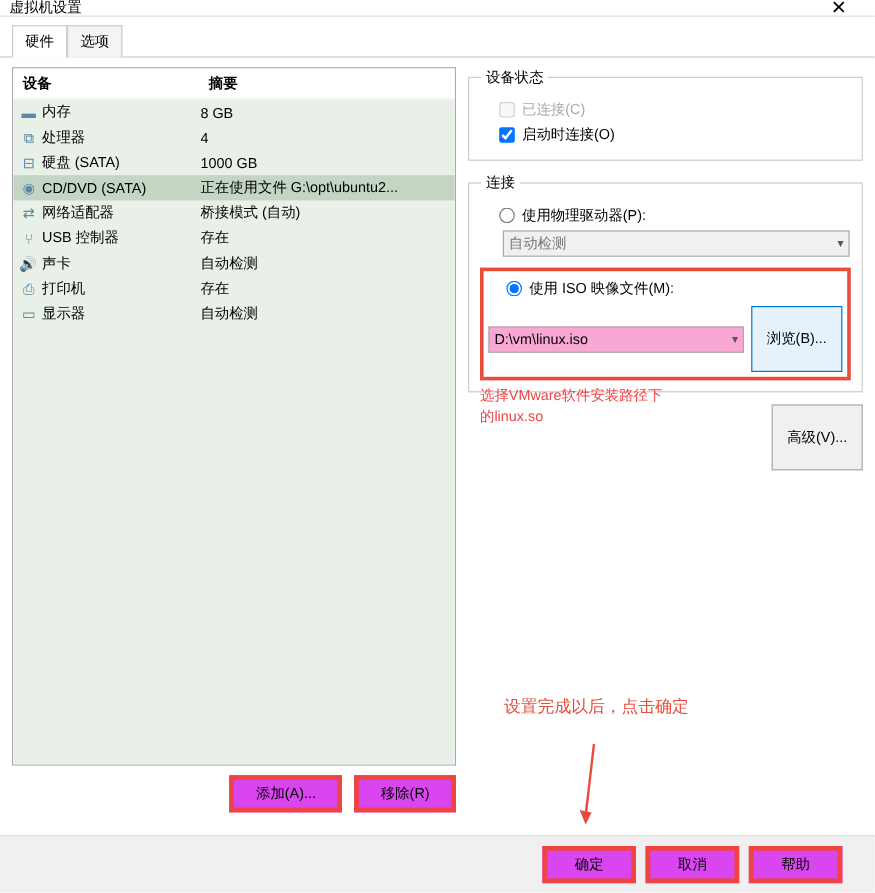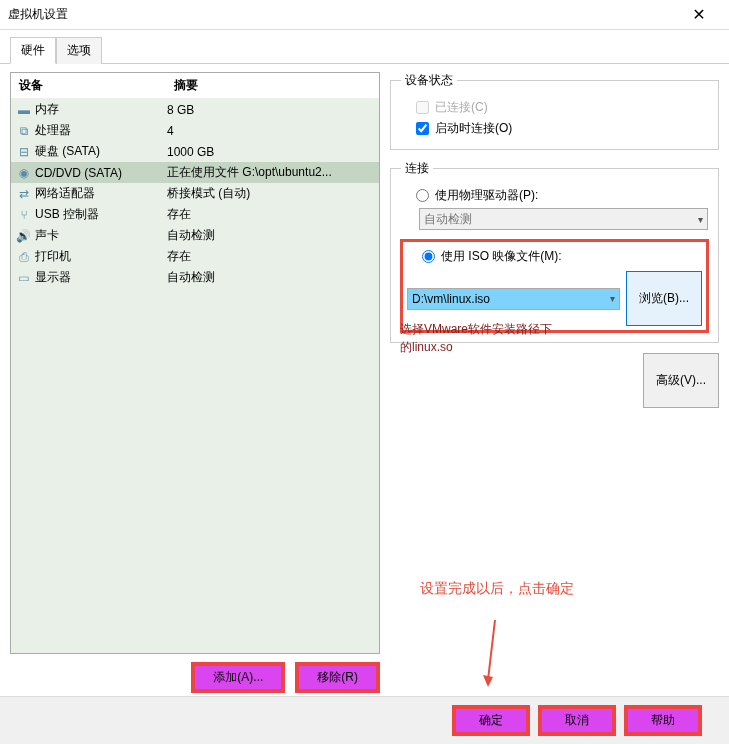--- a/index.html
+++ b/index.html
@@ -1,18 +1,18 @@
 <!DOCTYPE html>
 <html><head>
 <meta charset="utf-8">
 <style>
 * { box-sizing: border-box; margin: 0; padding: 0; font-family: "Microsoft YaHei", sans-serif; font-size: 12px; }
 body { background: #fff; width: 729px; height: 744px; position: relative; }
 
-.titlebar { height: 30px; display: flex; align-items: center; padding: 0 8px; background: #fff; border-bottom: 1px solid #ddd; }
+.titlebar { height: 14px; display: flex; align-items: center; padding: 0 8px; background: #fff; border-bottom: 1px solid #ddd; }
 .titlebar-title { flex: 1; }
 .close-btn { width: 44px; height: 30px; display: flex; align-items: center; justify-content: center; font-size: 16px; cursor: pointer; }
 
 .tabs { display: flex; padding: 6px 10px 0 10px; border-bottom: 1px solid #ccc; }
 .tab { padding: 4px 10px; border: 1px solid #ccc; border-bottom: none; background: #fff; margin-right: 0; cursor: pointer; position: relative; top: 1px; }
 .tab.active { background: #fff; border-bottom: 1px solid #fff; }
 .tab.inactive { background: #f4f4f4; }
 
 .content { display: flex; padding: 8px 10px; gap: 10px; }
 
@@ -33,30 +33,30 @@
 .btn { padding: 3px 18px; border: 4px solid #ef4444; background: #d946ef; cursor: pointer; min-width: 78px; text-align: center; }
 
 .right-panel { flex: 1; position: relative; }
 fieldset { border: 1px solid #ccc; padding: 8px 10px 10px 10px; margin-bottom: 10px; }
 legend { padding: 0 4px; }
 .checkbox-row, .radio-row { display: flex; align-items: center; gap: 4px; padding: 2px 15px; }
 input[type="checkbox"], input[type="radio"] { margin-right: 2px; }
 .disabled { color: #aaa; }
 .iso-box { padding: 6px; margin-top: 4px; }
 .iso-box.highlight { outline: 3px solid #e74c3c; outline-offset: -2px; }
-.combo { border: 1px solid #aaa; padding: 2px 4px; background: #7dd3fc; display: flex; align-items: center; justify-content: space-between; height: 22px; width: 100%; }
+.combo { border: 1px solid #aaa; padding: 2px 4px; background: #f9a8d4; display: flex; align-items: center; justify-content: space-between; height: 22px; width: 100%; }
 .combo.disabled { background: #f0f0f0; color: #777; }
 .chev { font-size: 10px; color: #555; }
 .iso-row { display: flex; gap: 6px; margin-top: 4px; align-items: center; }
 .iso-row .combo { flex: 1; }
 .btn-sm { padding: 18px 12px; border: 1px solid #aaa; background: #f0f0f0; cursor: pointer; }
 .btn-sm.highlight { background: #e5f1fb; border-color: #0078d7; }
 .adv-row { display: flex; justify-content: flex-end; margin-top: 6px; }
 
-.annotation1 { position: absolute; left: 400px; top: 320px; color: #7f1d1d; font-size: 20px; line-height: 1.5; font-weight: 400; }
+.annotation1 { position: absolute; left: 400px; top: 320px; color: #ef4444; font-size: 20px; line-height: 1.5; font-weight: 400; }
 .annotation2 { position: absolute; left: 420px; top: 580px; color: #e74c3c; font-size: 14px; font-weight: 400; }
 .arrow { position: absolute; left: 480px; top: 615px; color: #e74c3c; }
 
 .footer { position: absolute; left: 0; right: 0; bottom: 0; padding: 8px 27px; display: flex; justify-content: flex-end; gap: 8px; border-top: 1px solid #ddd; background: #f0f0f0; }
 </style>
 </head>
 <body>
 
 <div class="titlebar">
   <div class="titlebar-title">虚拟机设置</div>

